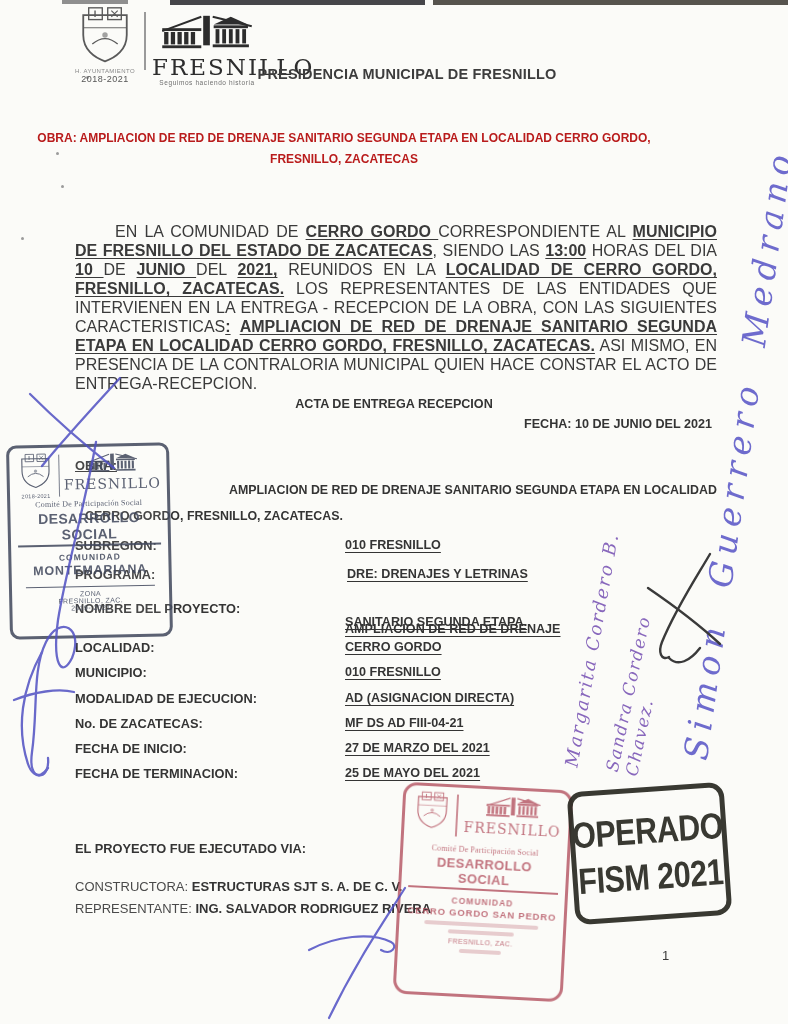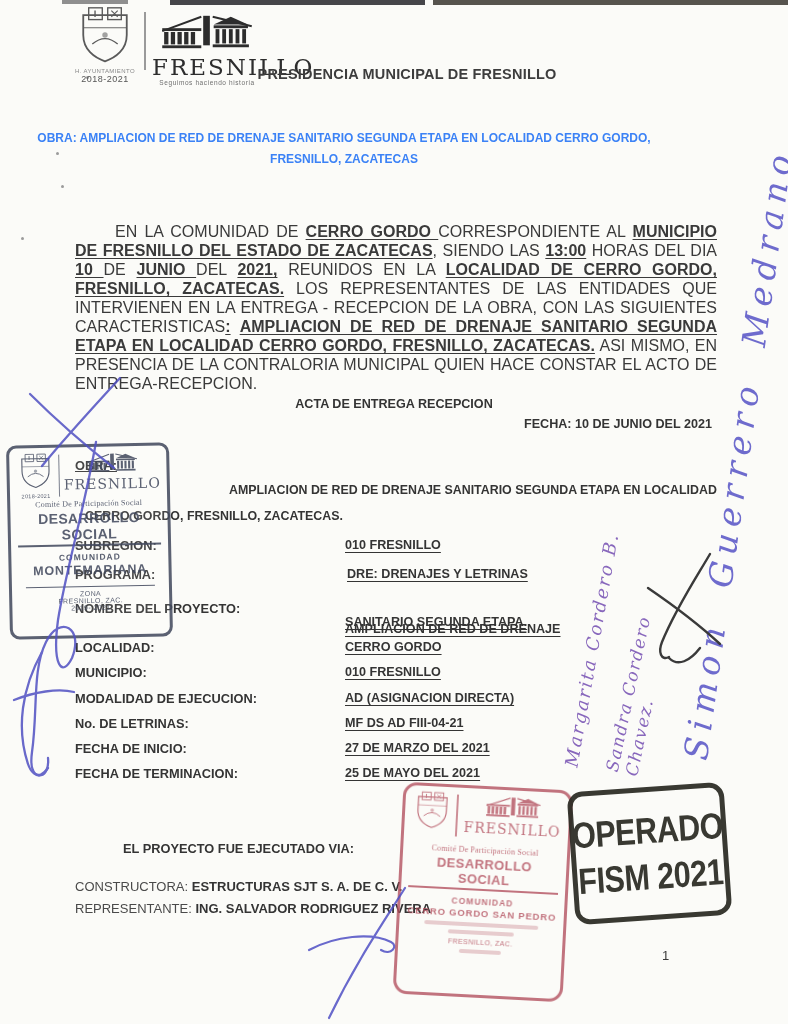--- a/index.html
+++ b/index.html
@@ -13,21 +13,21 @@
   .speck{position:absolute;width:3px;height:3px;border-radius:50%;background:#9b9b9b;}
 
   
   .hdr-years{font-size:9px;color:#555;text-align:center;letter-spacing:.5px;}
   .hdr-ayto{font-size:6px;color:#888;text-align:center;letter-spacing:.4px;}
   .logo-name{font-family:"DejaVu Serif",serif;font-size:23px;letter-spacing:2px;color:#2d2d2d;line-height:22px;}
   .logo-tag{font-size:6.5px;color:#6f6f6f;letter-spacing:.6px;margin-top:1px;}
   .doc-title{font-size:14.5px;font-weight:bold;color:#3d3d3d;text-align:center;line-height:24px;letter-spacing:.2px;}
 
   
-  .obra-heading{width:688px;text-align:center;font-size:12px;font-weight:bold;line-height:21px;color:#3b82f6;}
+  .obra-heading{width:688px;text-align:center;font-size:12px;font-weight:bold;line-height:21px;color:#b91c1c;}
   .para{width:642px;font-size:16px;line-height:19px;text-align:justify;text-indent:40px;color:#3a3a3a;}
   .acta-title{width:788px;text-align:center;font-size:12.6px;font-weight:bold;color:#343434;}
   .fecha{font-size:12.6px;font-weight:bold;color:#343434;}
 
   
   .flabel{font-size:12.8px;font-weight:bold;color:#343434;white-space:nowrap;}
   .fvalue{font-size:12.6px;font-weight:bold;color:#343434;white-space:nowrap;
           text-decoration:underline;text-underline-offset:3px;}
   .fvalue-plain{font-size:12.4px;font-weight:bold;color:#343434;white-space:nowrap;}
 
@@ -163,30 +163,30 @@
 
   <div class="abs flabel" style="left:75px;top:640px;">LOCALIDAD:</div>
   <div class="abs fvalue" style="left:345px;top:640px;">CERRO GORDO</div>
 
   <div class="abs flabel" style="left:75px;top:665px;">MUNICIPIO:</div>
   <div class="abs fvalue" style="left:345px;top:665px;">010 FRESNILLO</div>
 
   <div class="abs flabel" style="left:75px;top:691px;">MODALIDAD DE EJECUCION:</div>
   <div class="abs fvalue" style="left:345px;top:691px;">AD (ASIGNACION DIRECTA)</div>
 
-  <div class="abs flabel" style="left:75px;top:716px;">No. DE LETRINAS:</div>
+  <div class="abs flabel" style="left:75px;top:716px;">No. DE ZACATECAS:</div>
   <div class="abs fvalue" style="left:345px;top:716px;">MF DS AD FIII-04-21</div>
 
   <div class="abs flabel" style="left:75px;top:741px;">FECHA DE INICIO:</div>
   <div class="abs fvalue" style="left:345px;top:741px;">27 DE MARZO DEL 2021</div>
 
   <div class="abs flabel" style="left:75px;top:766px;">FECHA DE TERMINACION:</div>
   <div class="abs fvalue" style="left:345px;top:766px;">25 DE MAYO DEL 2021</div>
 
-  <div class="abs exec-h" style="left:75px;top:841px;margin-left:48px;">EL PROYECTO FUE EJECUTADO VIA:</div>
+  <div class="abs exec-h" style="left:75px;top:841px;">EL PROYECTO FUE EJECUTADO VIA:</div>
   <div class="abs exec-line" style="left:75px;top:879px;">
     <span>CONSTRUCTORA:</span>
     <b>ESTRUCTURAS SJT S. A. DE C. V.</b>
   </div>
   <div class="abs exec-line" style="left:75px;top:901px;">
     <span>REPRESENTANTE:</span>
     <b>ING. SALVADOR RODRIGUEZ RIVERA</b>
   </div>
 
   <div class="abs stamp stamp-blue" style="left:8px;top:444px;">

